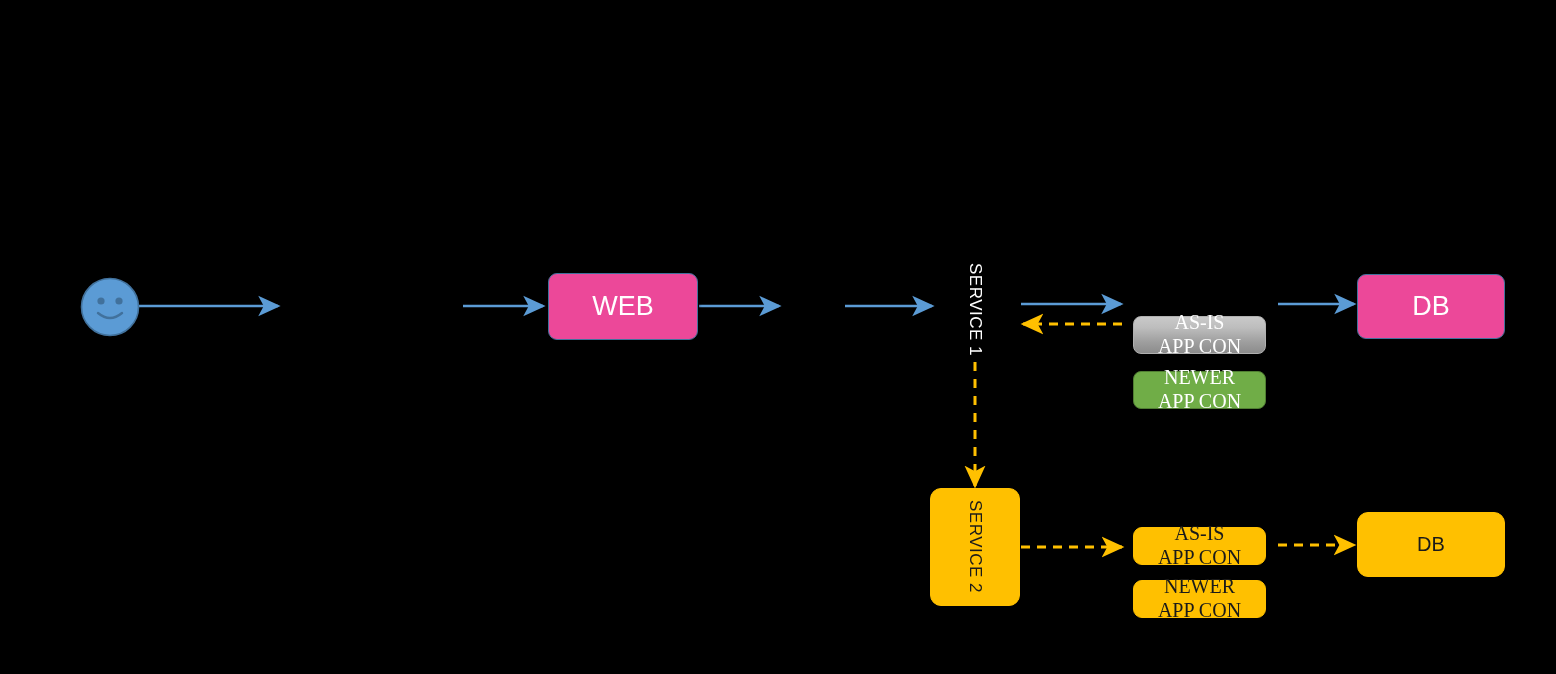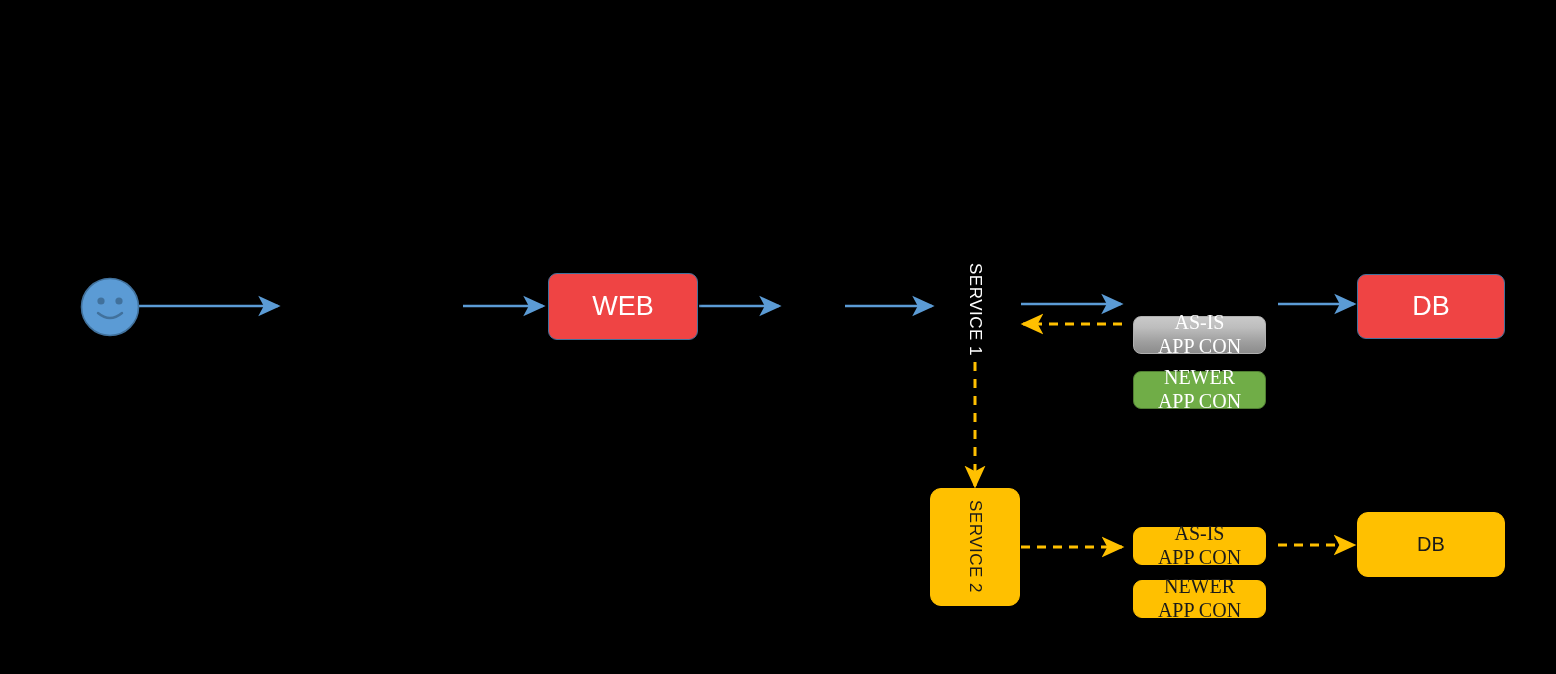--- a/index.html
+++ b/index.html
@@ -25,21 +25,21 @@
     display: flex;
     align-items: center;
     justify-content: center;
     text-align: center;
     line-height: 1.12;
     white-space: nowrap;
   }
 
   
   .box-blue {
-    background: #ef4444;
+    background: #ec4899;
     border: 1px solid #41719c;
     border-radius: 9px;
     color: #ffffff;
     font-size: 27px;
     box-shadow: 1px 2px 3px rgba(0,0,0,0.55);
   }
 
   
   .box-orange {
     background: #ffc000;

